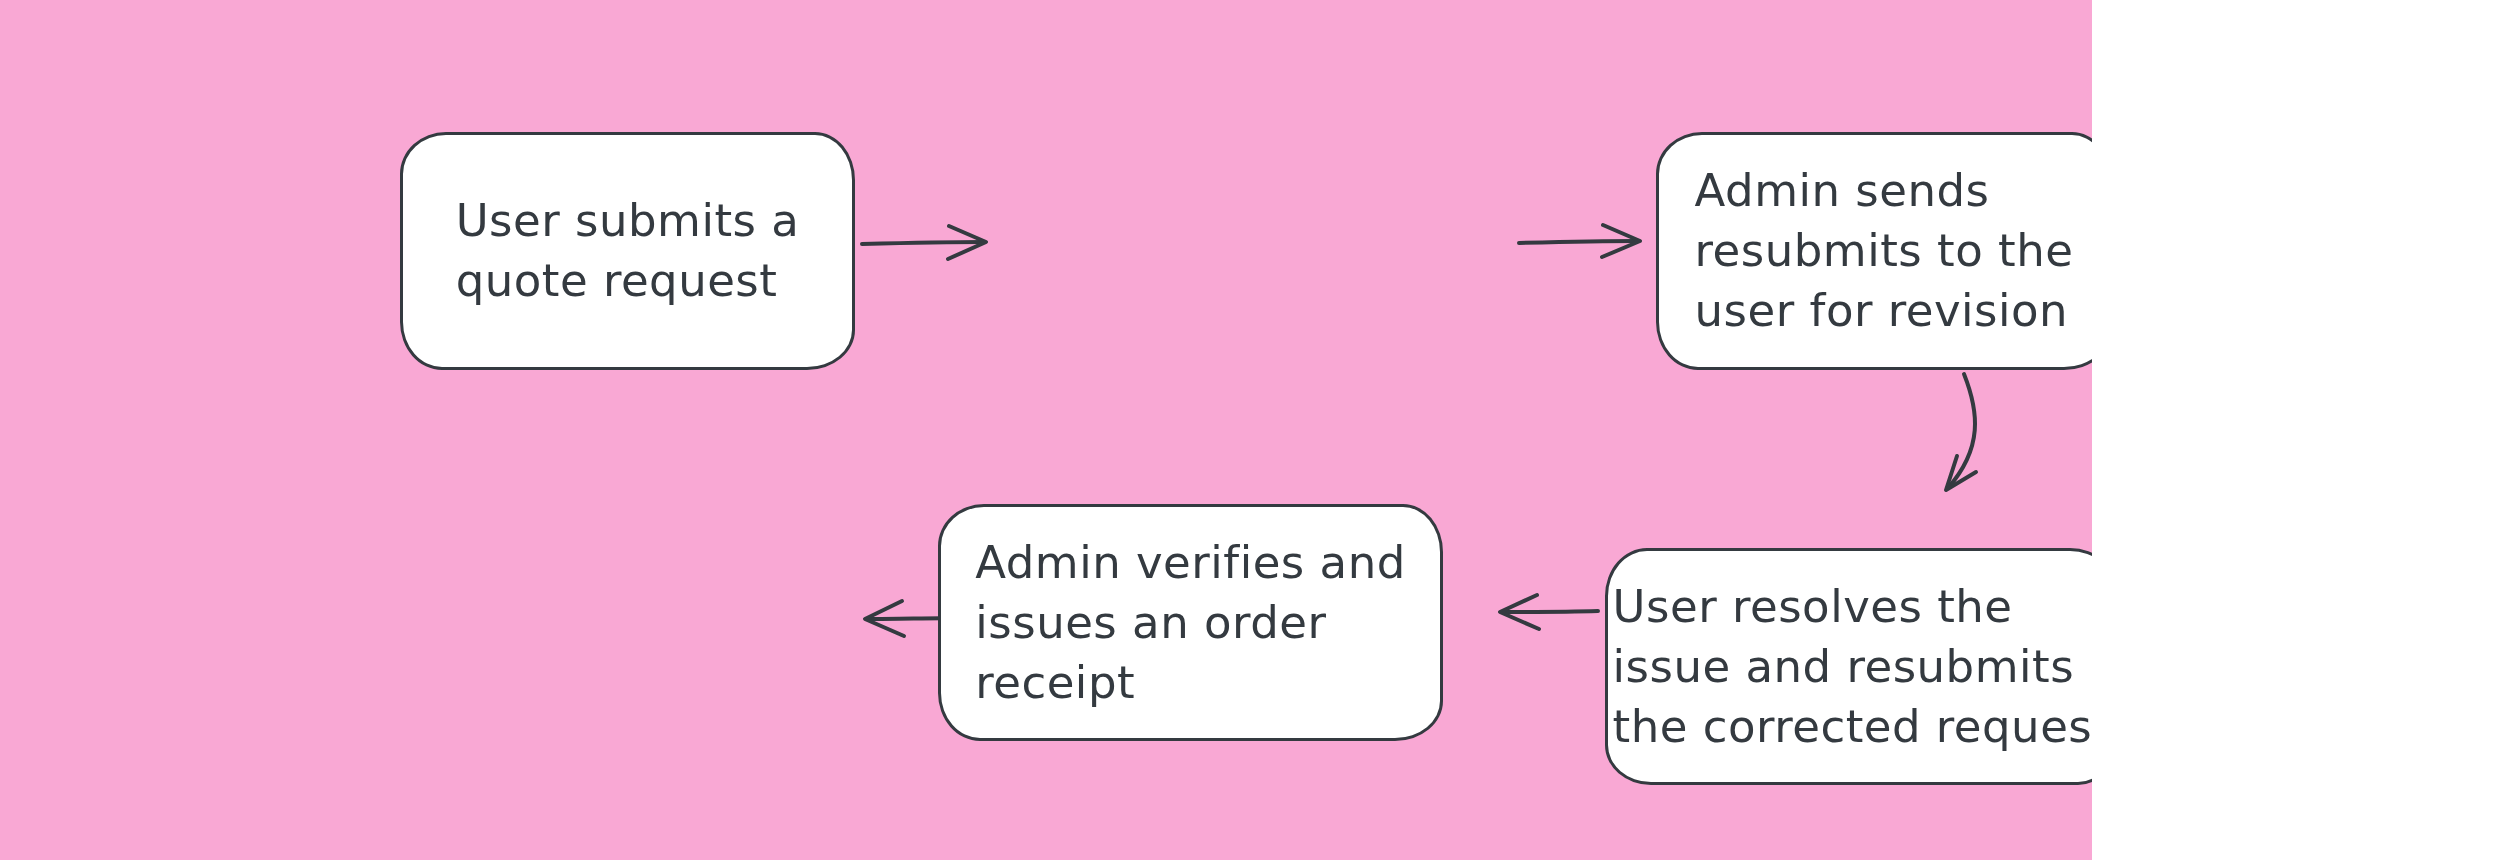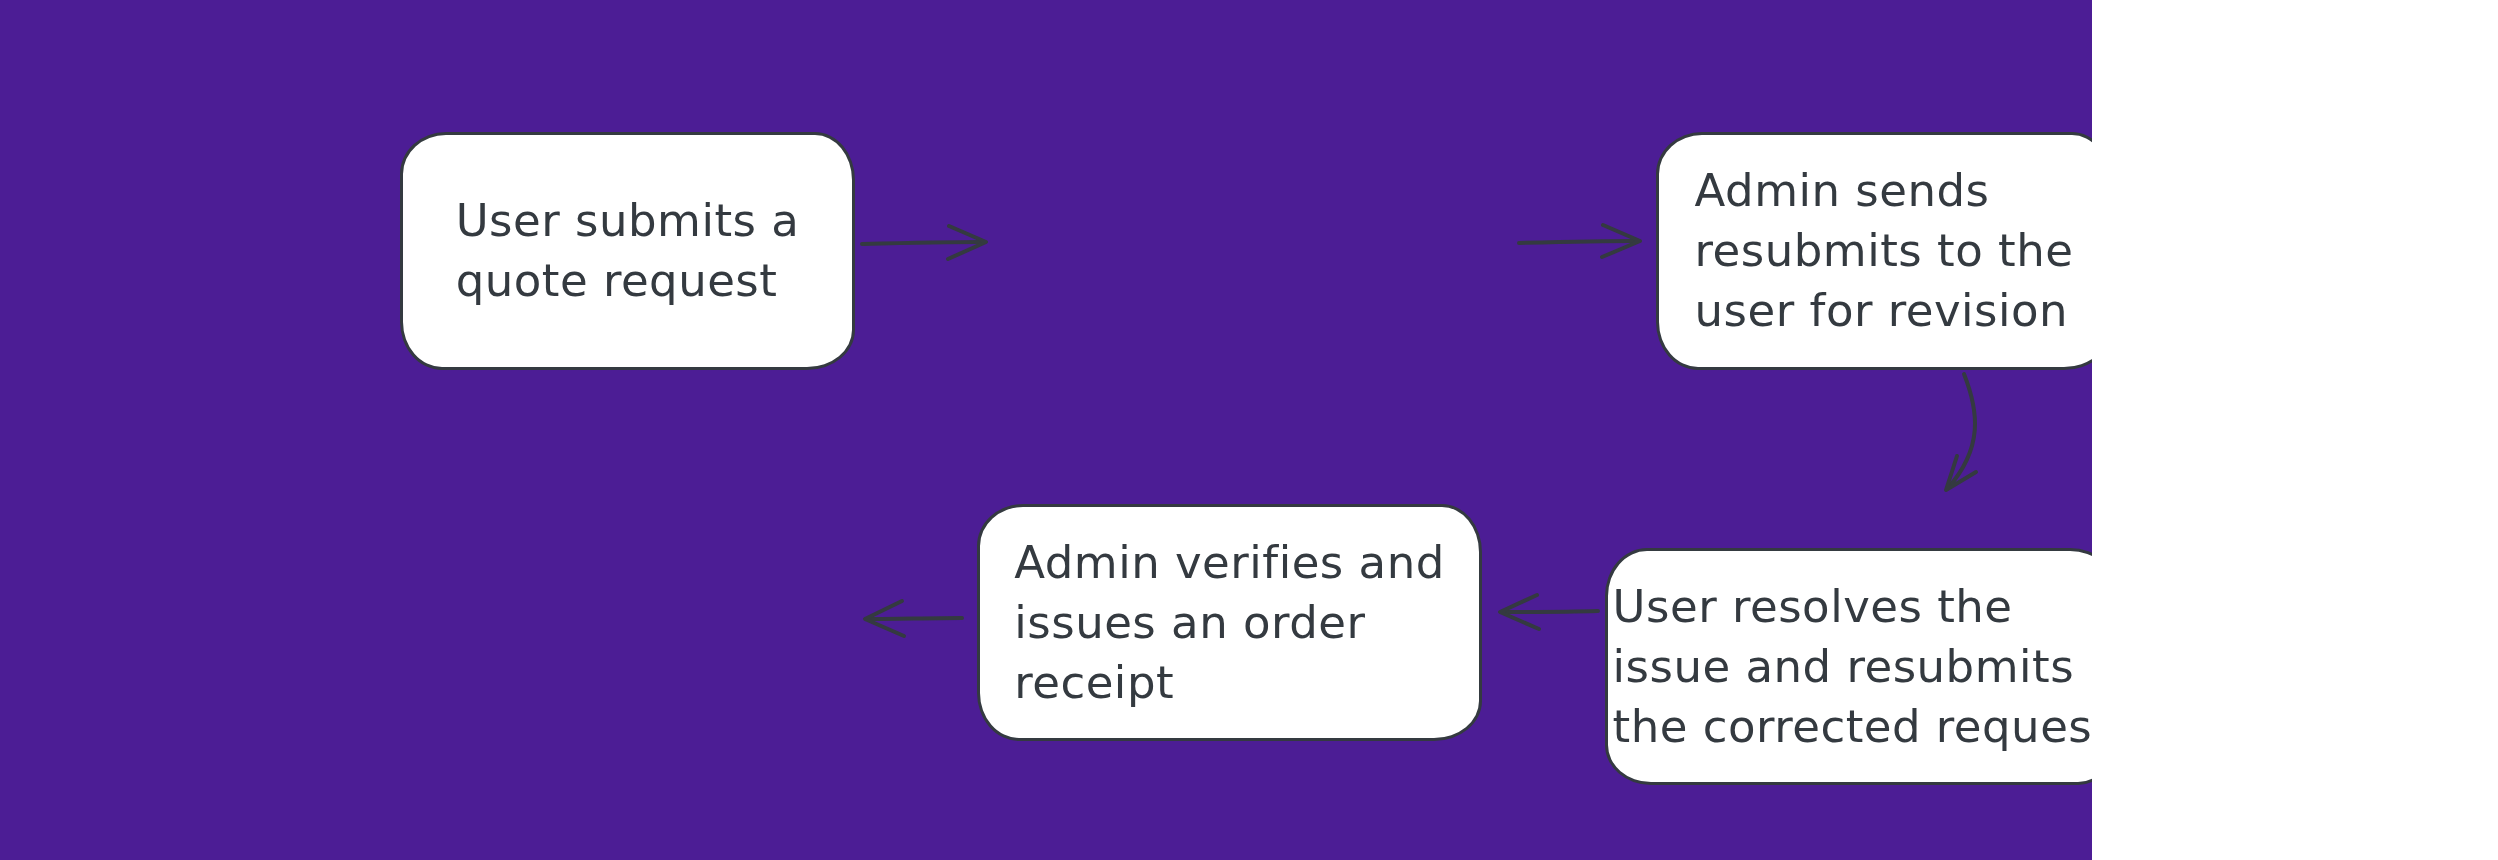--- a/index.html
+++ b/index.html
@@ -4,21 +4,21 @@
 <style>
   html, body {
     margin: 0;
     padding: 0;
     background: #ffffff;
   }
   .canvas {
     position: relative;
     width: 2092px;
     height: 860px;
-    background: #4c1d95;
+    background: #f9a8d4;
     font-family: "DejaVu Sans", sans-serif;
     overflow: hidden;
   }
   .arrows {
     position: absolute;
     left: 0;
     top: 0;
     width: 2498px;
     height: 860px;
   }
@@ -46,21 +46,21 @@
     text-align: left;
     color: #343a40;
     font-size: 45px;
     line-height: 60px;
     letter-spacing: 0.5px;
   }
   .n1 { left: 400px;  top: 132px; width: 455px; height: 238px; }
   .n2 { left: 997px;  top: 132px; width: 513px; height: 238px; }
   .n3 { left: 1656px; top: 132px; width: 456px; height: 238px; }
   .n4 { left: 1605px; top: 504px; width: 513px; height: 237px; margin-top: 44px; }
-  .n5 { left: 977px;  top: 504px; width: 505px; height: 237px; }
+  .n5 { left: 938px;  top: 504px; width: 505px; height: 237px; }
   .n6 { left: 399px;  top: 504px; width: 454px; height: 237px; }
 </style>
 </head>
 <body>
 
 <div class="canvas">
 
   <svg class="arrows" viewBox="0 0 2498 860" xmlns="http://www.w3.org/2000/svg" aria-hidden="true">
     <g>
       <path d="M 862 244 C 902 243 944 242 983 242"></path>

